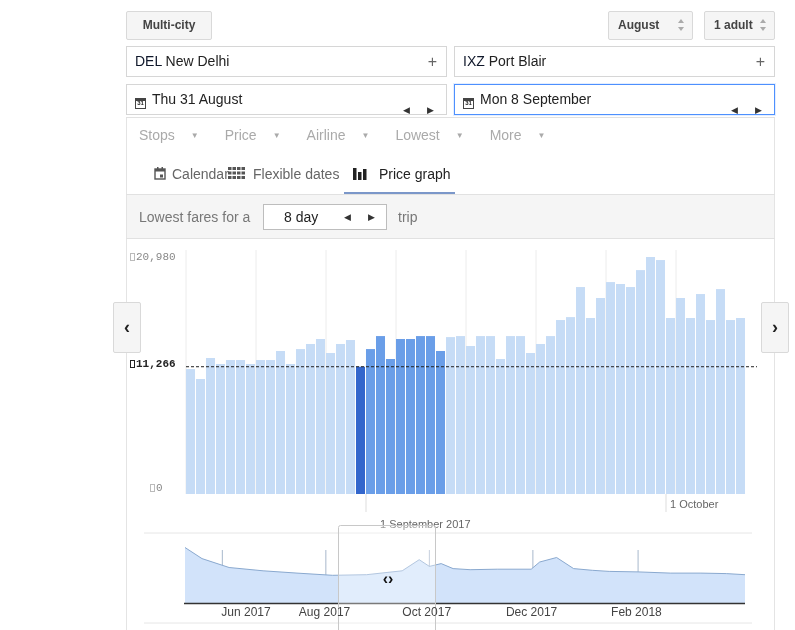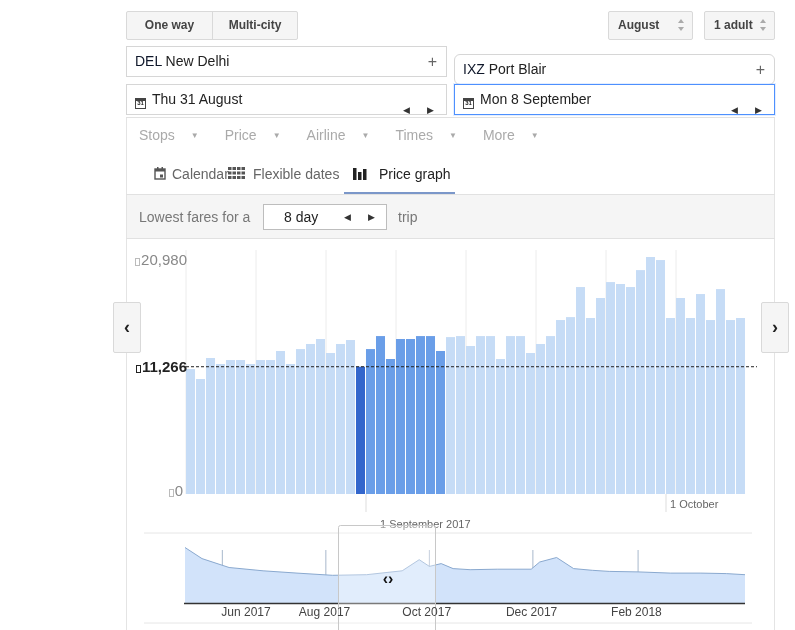--- a/index.html
+++ b/index.html
@@ -31,30 +31,29 @@
   .tabs { position:absolute; left:138px; top:166px; font-size:14px; color:#666; }
   .tab { position:absolute; top:0; white-space:nowrap; }
   .tab.sel { color:#222; }
   .tab-underline { position:absolute; left:344px; top:192px; width:111px; height:3px; background:#7b97c9; }
   .divider { position:absolute; left:126px; width:649px; height:1px; background:#e1e1e1; }
   .fare-bar { position:absolute; left:127px; top:195px; width:647px; height:43px; background:#f5f5f5; }
   .fare-text { position:absolute; font-size:14px; color:#777; }
   .daybox { position:absolute; left:263px; top:204px; width:124px; height:26px; border:1px solid #bdbdbd; background:#fff; font-size:14px; line-height:24px; padding-left:20px; color:#222; }
   .daybox .a { position:absolute; top:0; font-size:9px; color:#333; }
   .sidebtn { position:absolute; top:302px; width:28px; height:51px; border:1px solid #d9d9d9; border-radius:2px; background:#f5f5f5; font-size:18px; font-weight:bold; color:#222; text-align:center; line-height:49px; }
-  .ylab { position:absolute; font-size:15px; color:#888; text-align:right; }
+  .ylab { position:absolute; font-size:11px; color:#888; text-align:left;font-family:Liberation Mono, monospace; }
   .ylab.mid { color:#222; font-weight:bold; }
   .xlab { position:absolute; font-size:11px; color:#666; top:498px; }
   svg text { font-family: "Liberation Sans", sans-serif; }
 </style>
 </head>
 <body>
 
 <div class="seg">
-  <div style="width:86px">One way</div>
   <div style="width:84px">Multi-city</div>
 </div>
 
 <div class="spin" style="left:608px; width:85px;">
   <span>August</span>
   <svg class="arr" viewBox="0 0 8 14">
       <path d="M4 1 L7 5 L1 5Z M4 13 L7 9 L1 9Z" fill="#aaa"></path>
     </svg>
 </div>
 <div class="spin" style="left:704px; width:71px;">
@@ -62,21 +61,21 @@
   <svg class="arr" viewBox="0 0 8 14">
       <path d="M4 1 L7 5 L1 5Z M4 13 L7 9 L1 9Z" fill="#aaa"></path>
     </svg>
 </div>
 
 <div class="field" style="left:126px; top:46px; width:321px;">
   <span class="code">DEL</span>
   <span>New Delhi</span>
   <span class="plus">+</span>
 </div>
-<div class="field" style="left:454px; top:54px; width:321px;border-radius:6px;">
+<div class="field" style="left:454px; top:46px; width:321px;">
   <span class="code">IXZ</span>
   <span>Port Blair</span>
   <span class="plus">+</span>
 </div>
 
 <div class="field" style="left:126px; top:84px; width:321px;">
   <span class="cal-ico">31</span><span>Thu 31 August</span>
   <span class="navarr" style="left:276px;">◀</span>
   <span class="navarr" style="left:300px;">▶</span>
 </div>
@@ -86,21 +85,21 @@
   <span class="navarr" style="left:300px;">▶</span>
 </div>
 
 <div class="panel"></div>
 <div class="divider" style="top:117px;"></div>
 
 <div class="filters">
   <span><span>Stops</span><span class="car">▼</span></span>
   <span><span>Price</span><span class="car">▼</span></span>
   <span><span>Airline</span><span class="car">▼</span></span>
-  <span><span>Times</span><span class="car">▼</span></span>
+  <span><span>Lowest</span><span class="car">▼</span></span>
   <span><span>More</span><span class="car">▼</span></span>
 </div>
 
 <div class="tabs">
   <div class="tab" style="left:16px;">
     <svg width="12" height="13" viewBox="0 0 12 13" style="vertical-align:-1px;margin-right:6px">
         <rect x="1" y="2" width="10" height="10" fill="none" stroke="#555" stroke-width="1.4"></rect>
         <rect x="1" y="2" width="10" height="2.5" fill="#555"></rect>
         <rect x="3" y="0" width="1.5" height="3" fill="#555"></rect>
         <rect x="7.5" y="0" width="1.5" height="3" fill="#555"></rect>

